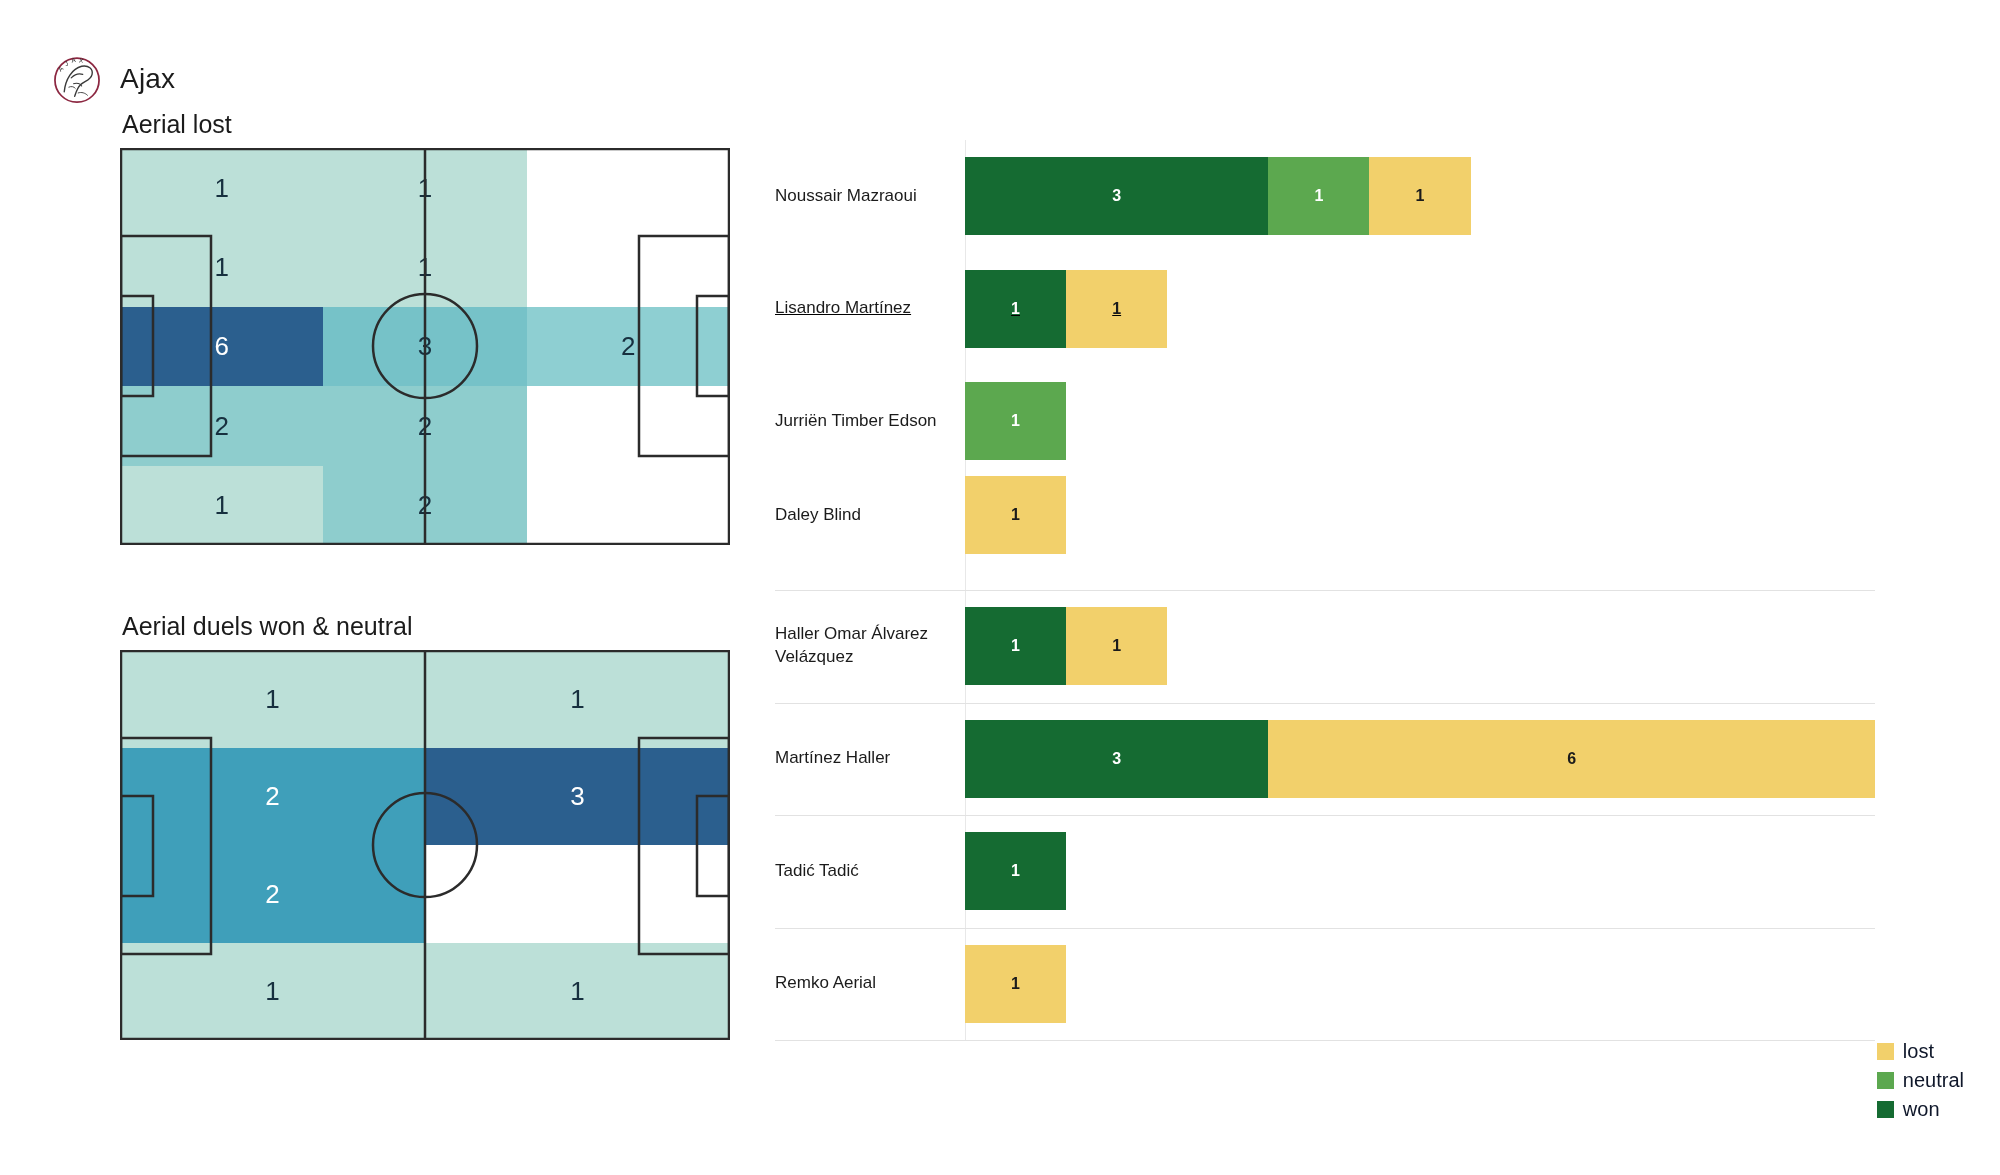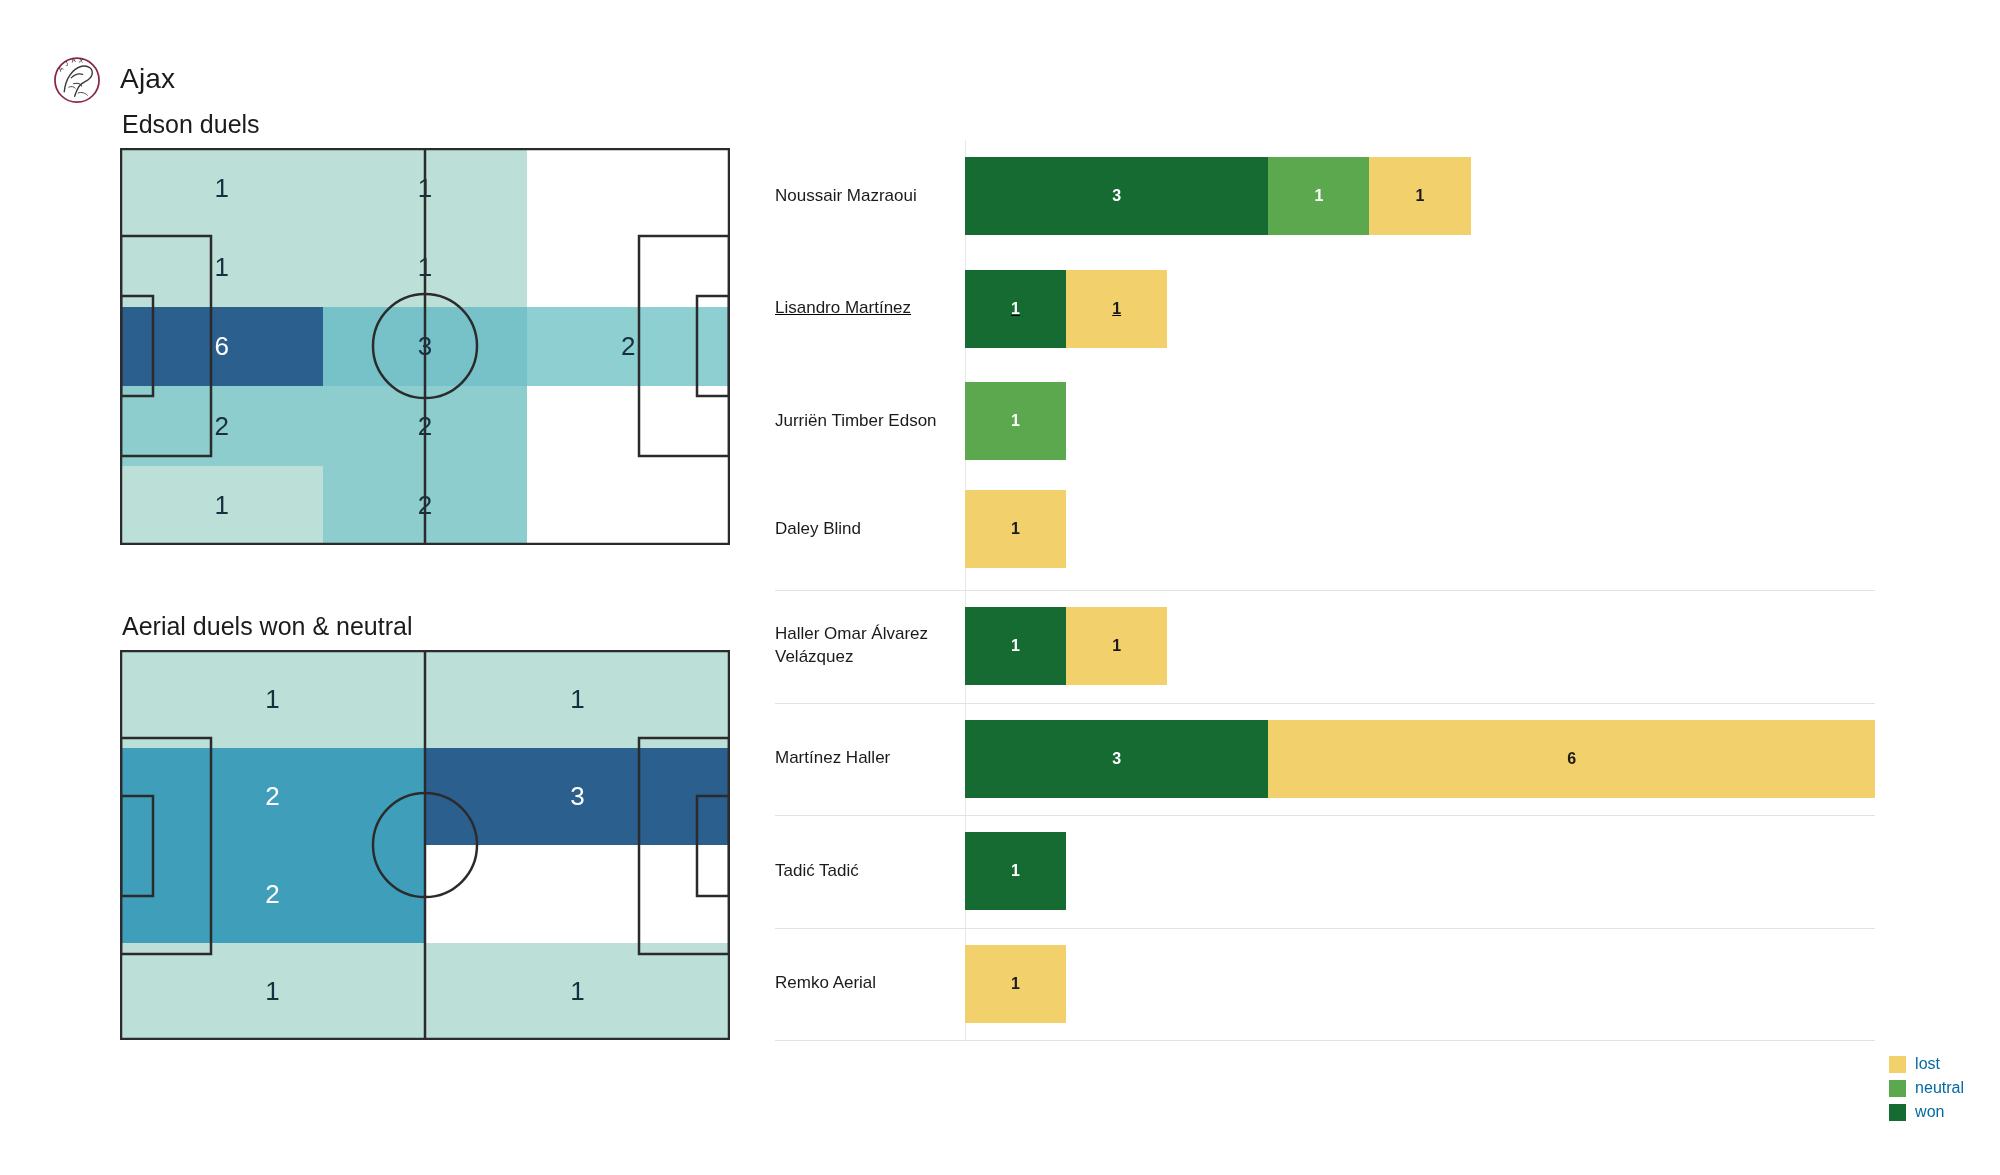--- a/index.html
+++ b/index.html
@@ -47,21 +47,21 @@
     font-size: 16px; font-weight: bold;
   }
   .seg.won { background: #156B32; color: #ffffff; }
   .seg.neutral { background: #5CA84F; color: #ffffff; }
   .seg.lost { background: #F2D06B; color: #1b1b1b; }
 
   
   .legend { position: absolute; right: 36px; bottom: 48px; }
   .legend-row { display: flex; align-items: center; gap: 9px; margin-bottom: 6px; }
   .swatch { width: 17px; height: 17px; }
-  .legend-label { font-size: 16px; color: #0369a1; }
+  .legend-label { font-size: 20px; color: #0f172a; }
 </style>
 </head>
 <body>
 
 <div id="root">
 
   <div class="team-header">
     <div class="crest">
       <svg viewBox="0 0 100 100" width="58" height="58" aria-hidden="true">
         <circle cx="50" cy="52" r="38" fill="#ffffff" stroke="#8C2741" stroke-width="3"></circle>
@@ -73,21 +73,21 @@
         <path d="M52 74 C58 72 64 74 68 78" fill="none" stroke="#3a3a3a" stroke-width="1.6" stroke-linecap="round"></path>
         <text x="22" y="38" font-size="11" fill="#2a2a2a" font-family="Liberation Sans, sans-serif" transform="rotate(-45 22 38)">A</text>
         <text x="31" y="28" font-size="11" fill="#2a2a2a" font-family="Liberation Sans, sans-serif" transform="rotate(-28 31 28)">J</text>
         <text x="41" y="22" font-size="11" fill="#2a2a2a" font-family="Liberation Sans, sans-serif" transform="rotate(-10 41 22)">A</text>
         <text x="53" y="21" font-size="11" fill="#2a2a2a" font-family="Liberation Sans, sans-serif" transform="rotate(10 53 21)">X</text>
       </svg>
     </div>
     <div class="team-name">Ajax</div>
   </div>
 
-  <div class="pitch-title" style="left:122px; top:110px;">Edson duels</div>
+  <div class="pitch-title" style="left:122px; top:110px;">Aerial lost</div>
 
   <div class="pitch-wrap" style="left:120px; top:148px; width:610px; height:397px;">
     <div class="pitch">
       <div class="pitch-cells" id="pitch-0-cells" style="grid-template-columns: 33.34% 33.33% 33.33%; grid-template-rows: repeat(5, 20%);">
           <div class="cell darkv" style="background: rgb(188, 224, 216);">
             <span>1</span>
           </div>
           <div class="cell darkv" style="background: rgb(188, 224, 216);">
             <span>1</span>
           </div>
@@ -221,21 +221,21 @@
           </div>
         </div>
         <div class="row" style="top: 242.25px; height: 78px;">
           <div class="row-label">Jurriën Timber Edson</div>
           <div class="bars">
             <div class="seg neutral" style="width: 101.111px;">
               <span>1</span>
             </div>
           </div>
         </div>
-        <div class="row" style="top: 350px; height: 78px;">
+        <div class="row" style="top: 336px; height: 78px;">
           <div class="row-label">Daley Blind</div>
           <div class="bars">
             <div class="seg lost" style="width: 101.111px;">
               <span>1</span>
             </div>
           </div>
         </div>
         <div class="row" style="top: 467.25px; height: 78px;">
           <div class="row-label">Haller Omar Álvarez Velázquez</div>
           <div class="bars">

